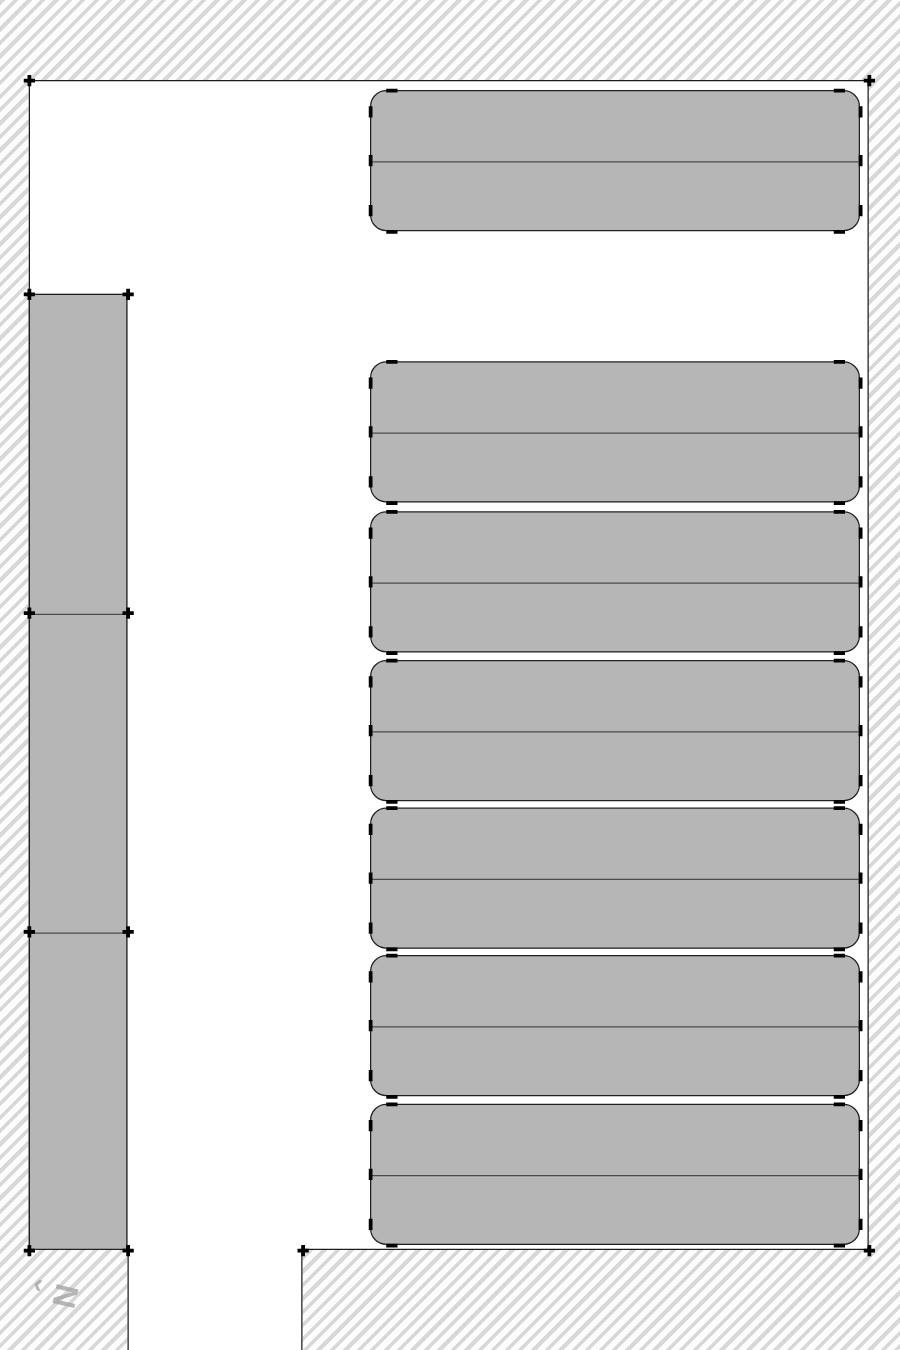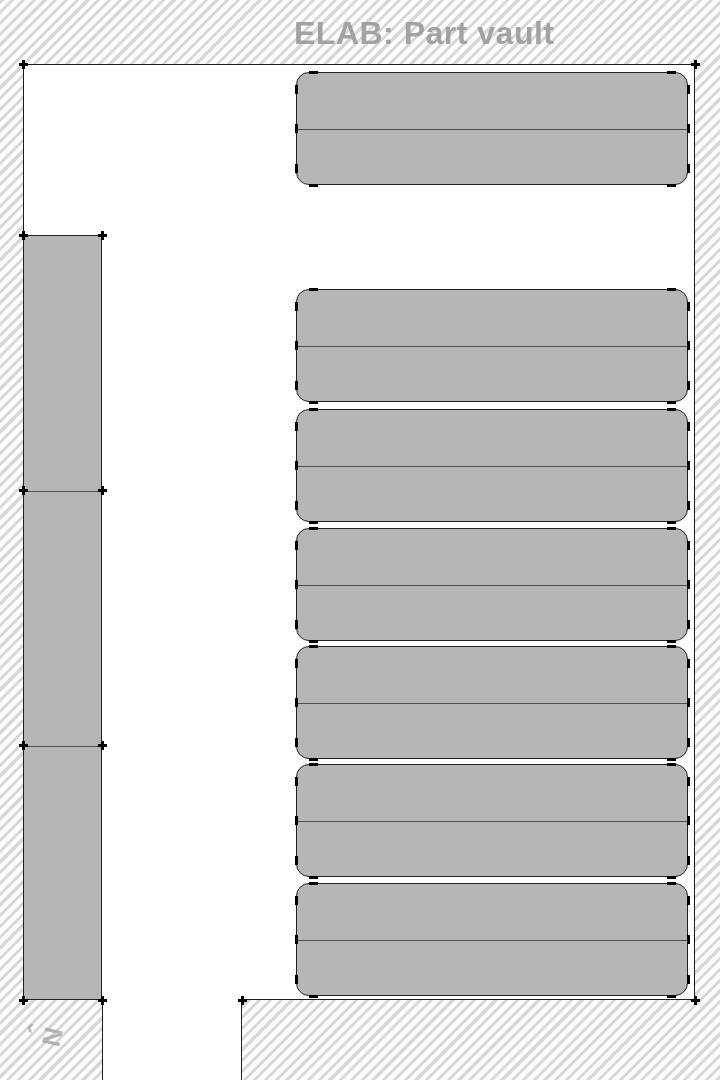--- a/index.html
+++ b/index.html
@@ -87,21 +87,20 @@
 </style>
 </head>
 <body>
 
 <div id="canvas">
 
   <div class="room" style="left: 23px; top: 64px; width: 672px; height: 936px;"></div>
 
   <div class="doorway" style="left: 102px; top: 998px; width: 140px; height: 82px;"></div>
 
-  <h1 class="page-title">ELAB: Part vault</h1>
 
   <div class="layer">
       <div class="rack rounded" style="left: 296px; top: 72px; width: 392px; height: 113px;">
         <div class="shelf-divider" style="top: 55.5px;"></div>
       </div>
       <div class="rack rounded" style="left: 296px; top: 289px; width: 392px; height: 113px;">
         <div class="shelf-divider" style="top: 55.5px;"></div>
       </div>
       <div class="rack rounded" style="left: 296px; top: 409px; width: 392px; height: 113px;">
         <div class="shelf-divider" style="top: 55.5px;"></div>

